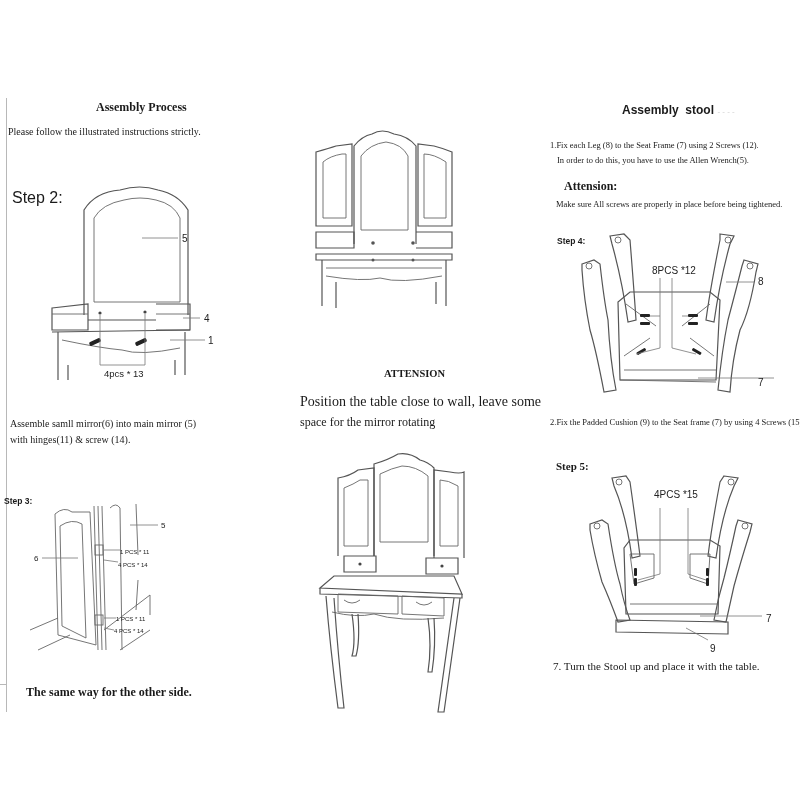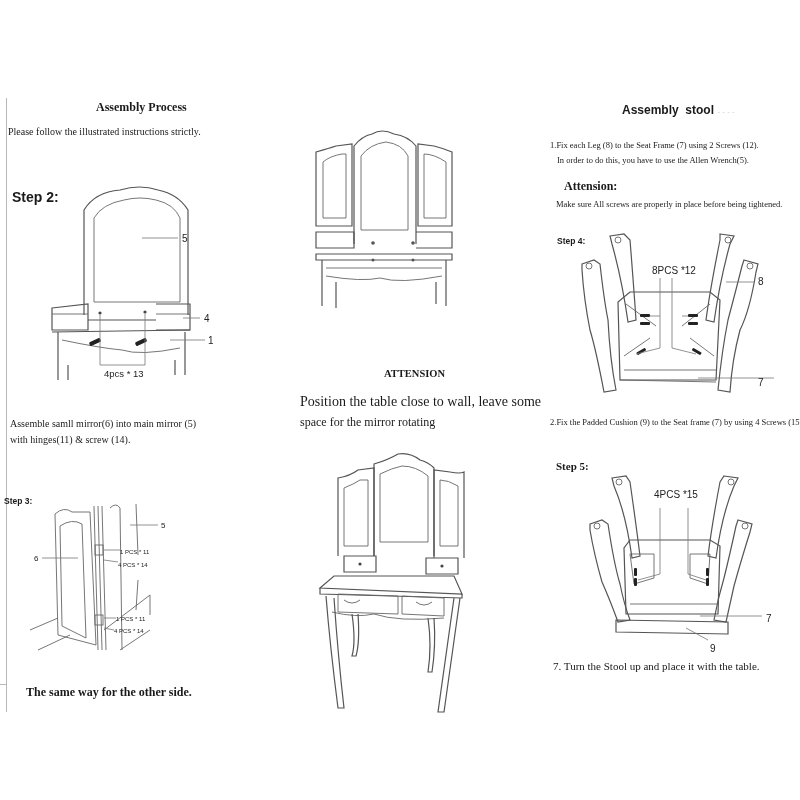--- a/index.html
+++ b/index.html
@@ -5,21 +5,21 @@
     html, body { margin: 0; padding: 0; background: #ffffff; }
     body { width: 800px; height: 800px; position: relative; overflow: hidden; color: #1a1a1a; }
     .abs { position: absolute; }
     .serif { font-family: "Liberation Serif", "DejaVu Serif", serif; }
     .sans { font-family: "Liberation Sans", "DejaVu Sans", sans-serif; }
     .bold { font-weight: bold; text-align: right; }
     .left-rule { left: 6px; top: 98px; width: 1px; height: 614px; background: #b8b8b8; }
     .left-tick { left: 0px; top: 684px; width: 6px; height: 1px; background: #b8b8b8; }
     .t-title { font-size: 12px; }
     .t-body { font-size: 10px; white-space: nowrap; }
-    .t-step { font-size: 14px; font-weight: bold; }
+    .t-step { font-size: 16px; font-weight: normal; }
     .t-step-sm { font-size: 8.5px; font-weight: bold; }
     .t-end { font-size: 12px; font-weight: bold; }
     svg { position: absolute; overflow: visible; }
     svg text { font-family: "Liberation Sans", "DejaVu Sans", sans-serif; fill: #222; }
     .ln { stroke: #555; stroke-width: 1.2; fill: none; }
     .ln2 { stroke: #666; stroke-width: 0.9; fill: none; }
     .lead { stroke: #777; stroke-width: 0.8; fill: none; }
   </style>
 </head>
 <body>

